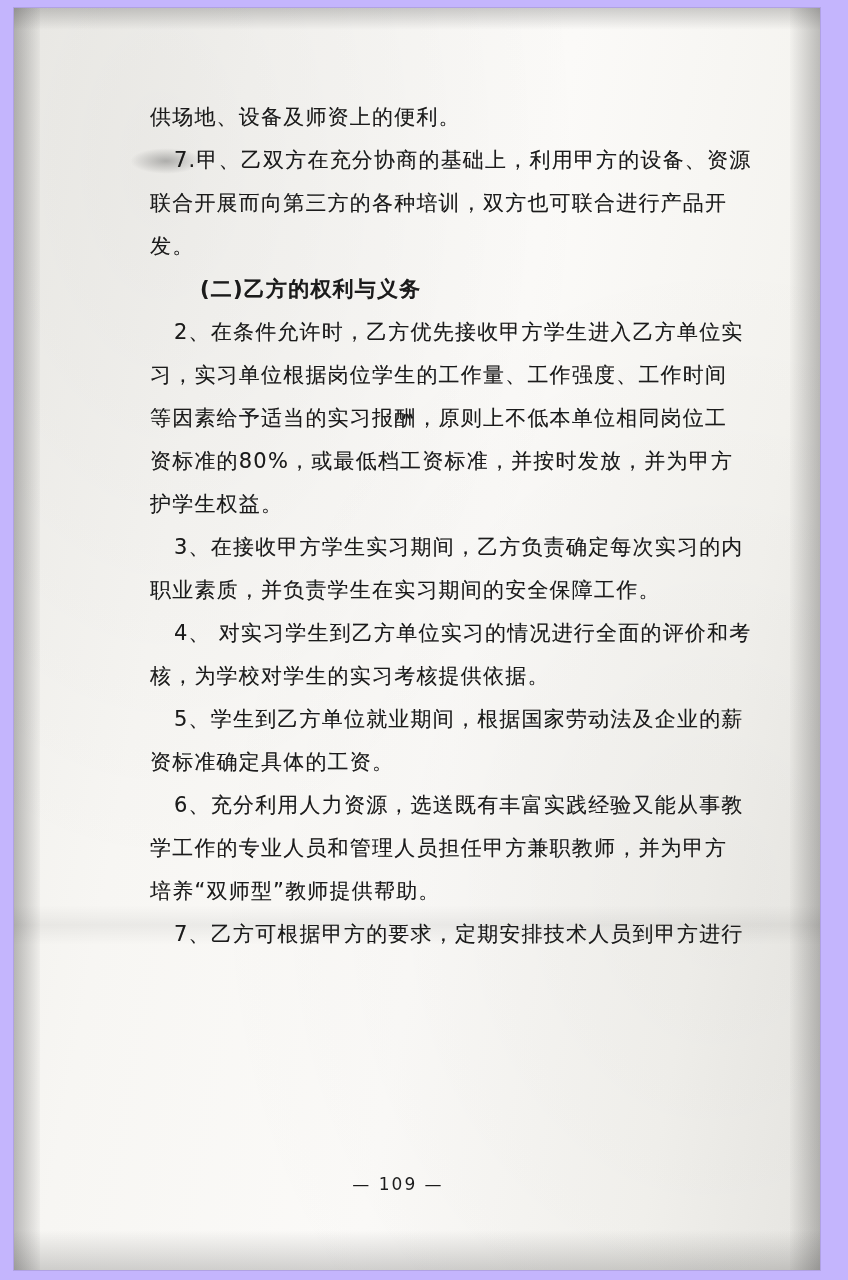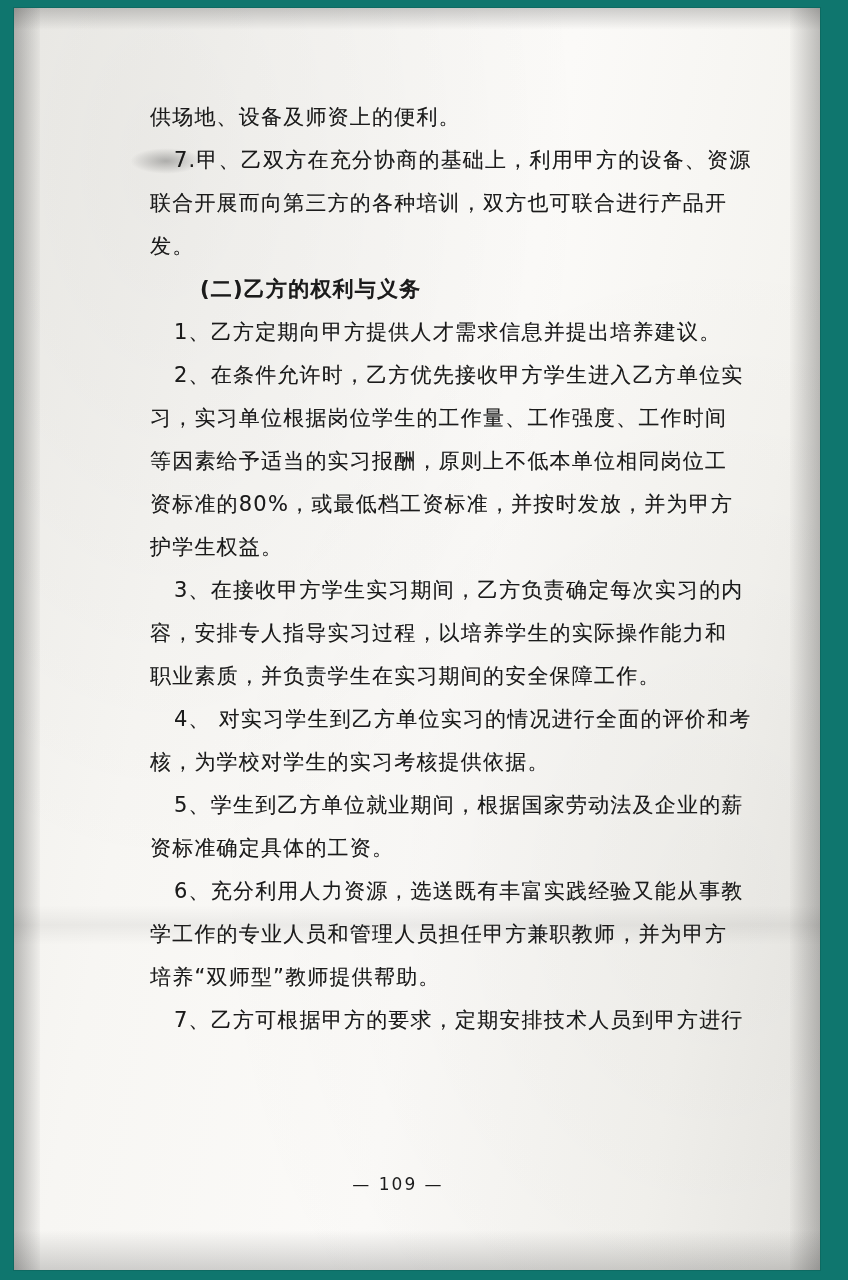--- a/index.html
+++ b/index.html
@@ -11,21 +11,21 @@
     width: 848px;
     height: 1280px;
     overflow: hidden;
     font-family: "DejaVu Sans", sans-serif;
   }
 
   #page {
     position: relative;
     width: 848px;
     height: 1280px;
-    background: #0f766e;
+    background: #c4b5fd;
     box-sizing: border-box;
   }
 
   
   .paper {
     position: absolute;
     left: 14px;
     top: 8px;
     width: 806px;
     height: 1262px;
@@ -126,28 +126,26 @@
   <div class="edge-bottom"></div>
   <div class="crease"></div>
   <div class="smudge"></div>
 
   <div class="content">
     <p class="line">供场地、设备及师资上的便利。</p>
     <p class="line indent1">7.甲、乙双方在充分协商的基础上，利用甲方的设备、资源</p>
     <p class="line">联合开展而向第三方的各种培训，双方也可联合进行产品开</p>
     <p class="line">发。</p>
     <p class="line indent2">(二)乙方的权利与义务</p>
-    <p class="line indent1">1、乙方定期向甲方提供人才需求信息并提出培养建议。</p>
     <p class="line indent1">2、在条件允许时，乙方优先接收甲方学生进入乙方单位实</p>
     <p class="line">习，实习单位根据岗位学生的工作量、工作强度、工作时间</p>
     <p class="line">等因素给予适当的实习报酬，原则上不低本单位相同岗位工</p>
     <p class="line">资标准的80%，或最低档工资标准，并按时发放，并为甲方</p>
     <p class="line">护学生权益。</p>
     <p class="line indent1">3、在接收甲方学生实习期间，乙方负责确定每次实习的内</p>
-    <p class="line">容，安排专人指导实习过程，以培养学生的实际操作能力和</p>
     <p class="line">职业素质，并负责学生在实习期间的安全保障工作。</p>
     <p class="line indent1">4、 对实习学生到乙方单位实习的情况进行全面的评价和考</p>
     <p class="line">核，为学校对学生的实习考核提供依据。</p>
     <p class="line indent1">5、学生到乙方单位就业期间，根据国家劳动法及企业的薪</p>
     <p class="line">资标准确定具体的工资。</p>
     <p class="line indent1">6、充分利用人力资源，选送既有丰富实践经验又能从事教</p>
     <p class="line">学工作的专业人员和管理人员担任甲方兼职教师，并为甲方</p>
     <p class="line">培养“双师型”教师提供帮助。</p>
     <p class="line indent1">7、乙方可根据甲方的要求，定期安排技术人员到甲方进行</p>
   </div>

